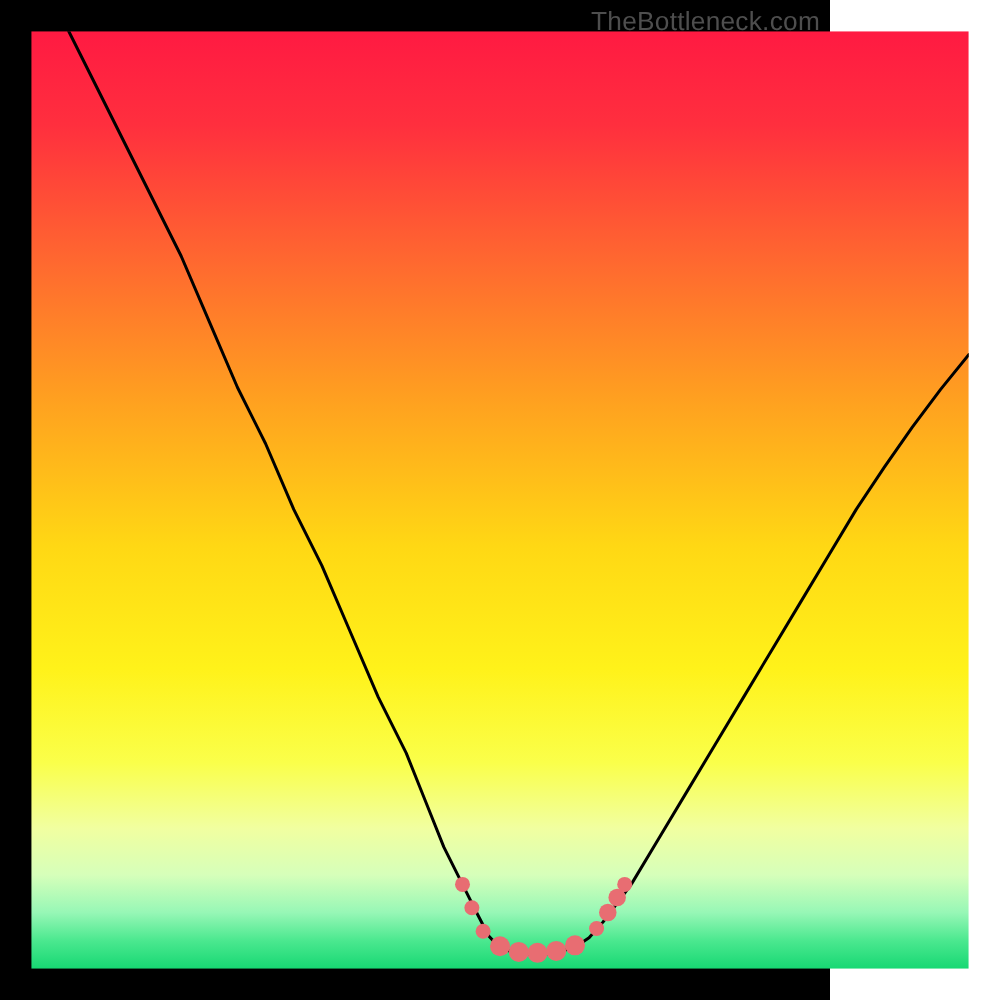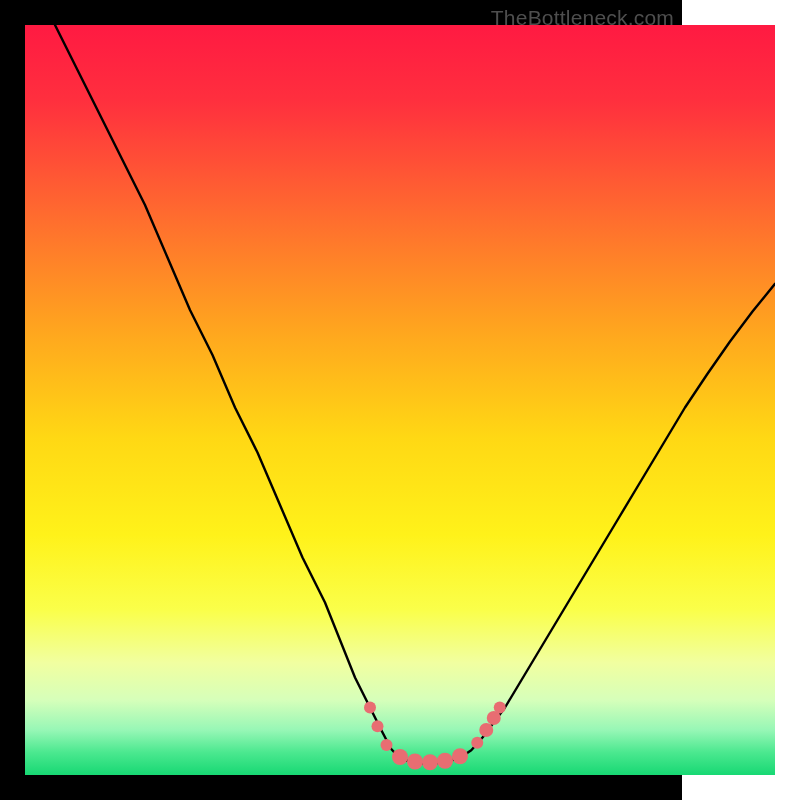--- a/index.html
+++ b/index.html
@@ -8,21 +8,20 @@
     width: 800px;
     height: 800px;
     overflow: hidden;
     font-family: Arial, Helvetica, sans-serif;
   }
   .frame {
     width: 664px;
     height: 800px;
     background: #000;
     position: relative;
-    padding-left: 18px;
   }
   .plot-area {
     position: absolute;
     left: 25px;
     top: 25px;
     width: 750px;
     height: 750px;
   }
   .watermark {
     position: absolute;

